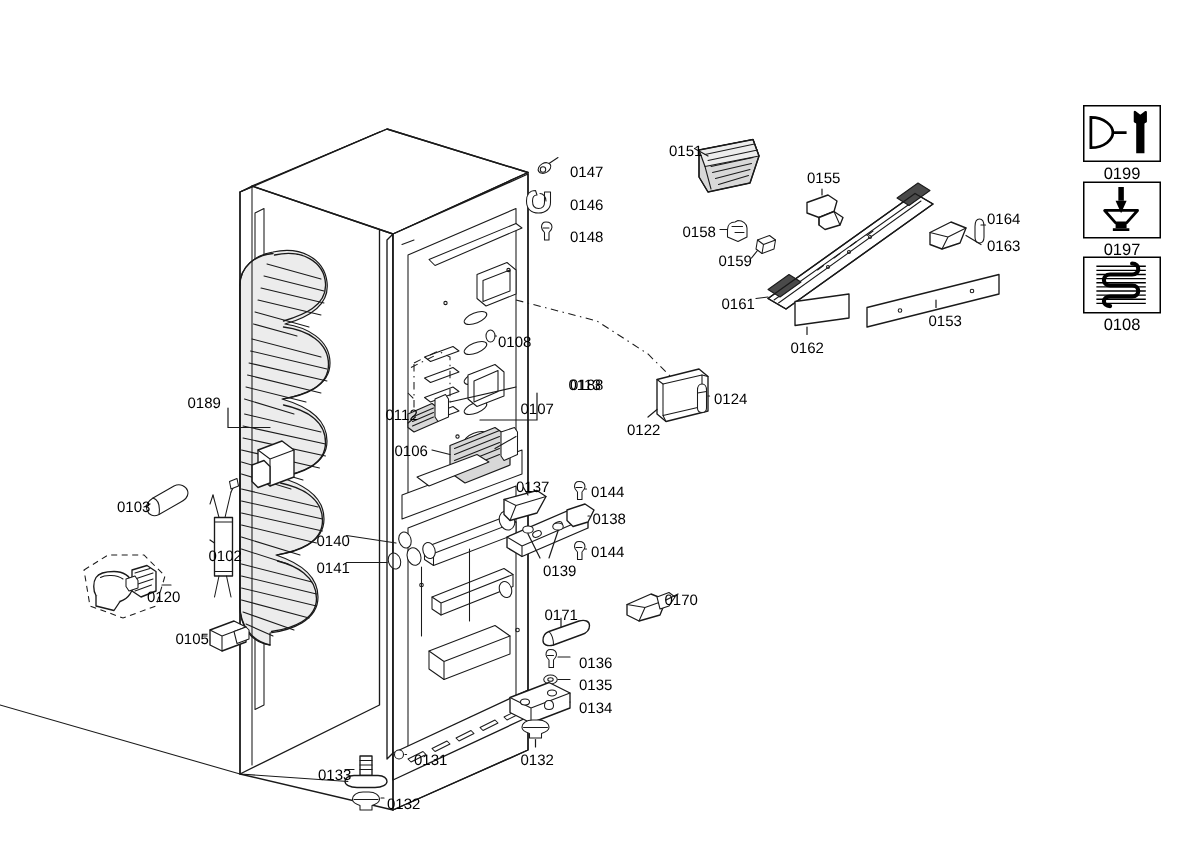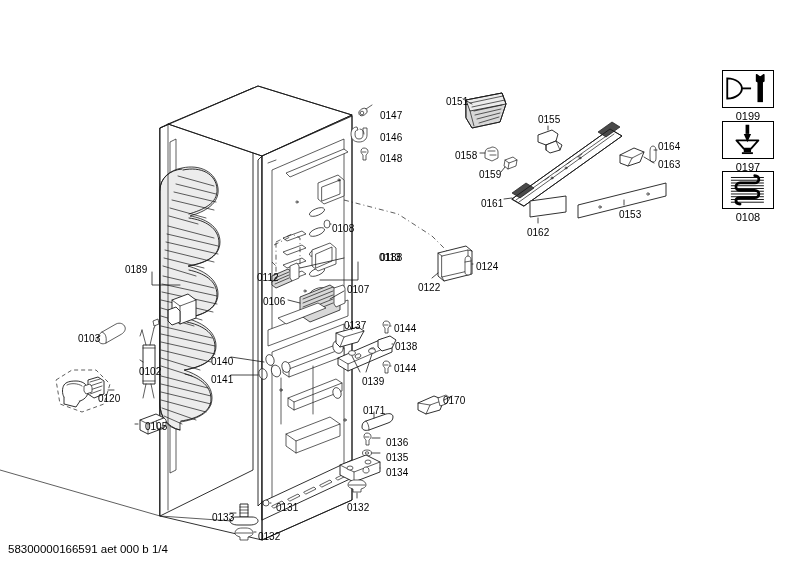--- a/index.html
+++ b/index.html
@@ -576,42 +576,41 @@
       <div class="lbl" style="left: 479px; top: 170px;">0159</div>
       <div class="lbl" style="left: 481px; top: 199px;">0161</div>
       <div class="lbl" style="left: 527px; top: 228px;">0162</div>
       <div class="lbl" style="left: 619px; top: 210px;">0153</div>
       <div class="lbl" style="left: 658px; top: 142px;">0164</div>
       <div class="lbl" style="left: 658px; top: 160px;">0163</div>
       <div class="lbl" style="left: 332px; top: 224px;">0108</div>
       <div class="lbl" style="left: 367px; top: 253px; padding-left: 12px;">0113</div>
       <div class="lbl" style="left: 356px; top: 253px; margin-left: 24px;">0188</div>
       <div class="lbl" style="left: 257px; top: 273px;">0112</div>
-      <div class="lbl" style="left: 347px; top: 285px;">0107</div>
+      <div class="lbl" style="left: 347px; top: 269px;">0107</div>
       <div class="lbl" style="left: 263px; top: 297px;">0106</div>
       <div class="lbl" style="left: 418px; top: 283px;">0122</div>
       <div class="lbl" style="left: 476px; top: 262px;">0124</div>
       <div class="lbl" style="left: 125px; top: 265px;">0189</div>
       <div class="lbl" style="left: 78px; top: 334px;">0103</div>
       <div class="lbl" style="left: 115px; top: 367px; padding-left: 24px;">0102</div>
       <div class="lbl" style="left: 98px; top: 394px;">0120</div>
-      <div class="lbl" style="left: 117px; top: 422px; margin-left: 28px;">0105</div>
+      <div class="lbl" style="left: 117px; top: 422px;">0105</div>
       <div class="lbl" style="left: 344px; top: 321px;">0137</div>
       <div class="lbl" style="left: 394px; top: 324px;">0144</div>
       <div class="lbl" style="left: 395px; top: 342px;">0138</div>
       <div class="lbl" style="left: 394px; top: 364px;">0144</div>
       <div class="lbl" style="left: 362px; top: 377px;">0139</div>
       <div class="lbl" style="left: 211px; top: 357px;">0140</div>
       <div class="lbl" style="left: 211px; top: 375px;">0141</div>
       <div class="lbl" style="left: 443px; top: 396px;">0170</div>
       <div class="lbl" style="left: 363px; top: 406px;">0171</div>
       <div class="lbl" style="left: 386px; top: 438px;">0136</div>
       <div class="lbl" style="left: 386px; top: 453px;">0135</div>
       <div class="lbl" style="left: 386px; top: 468px;">0134</div>
       <div class="lbl" style="left: 347px; top: 503px;">0132</div>
       <div class="lbl" style="left: 276px; top: 503px;">0131</div>
       <div class="lbl" style="left: 212px; top: 513px;">0133</div>
       <div class="lbl" style="left: 258px; top: 532px;">0132</div>
     </div>
 
-  <div id="footer-code">58300000166591 aet 000 b 1/4</div>
 
 </div>
 
 </body></html>

